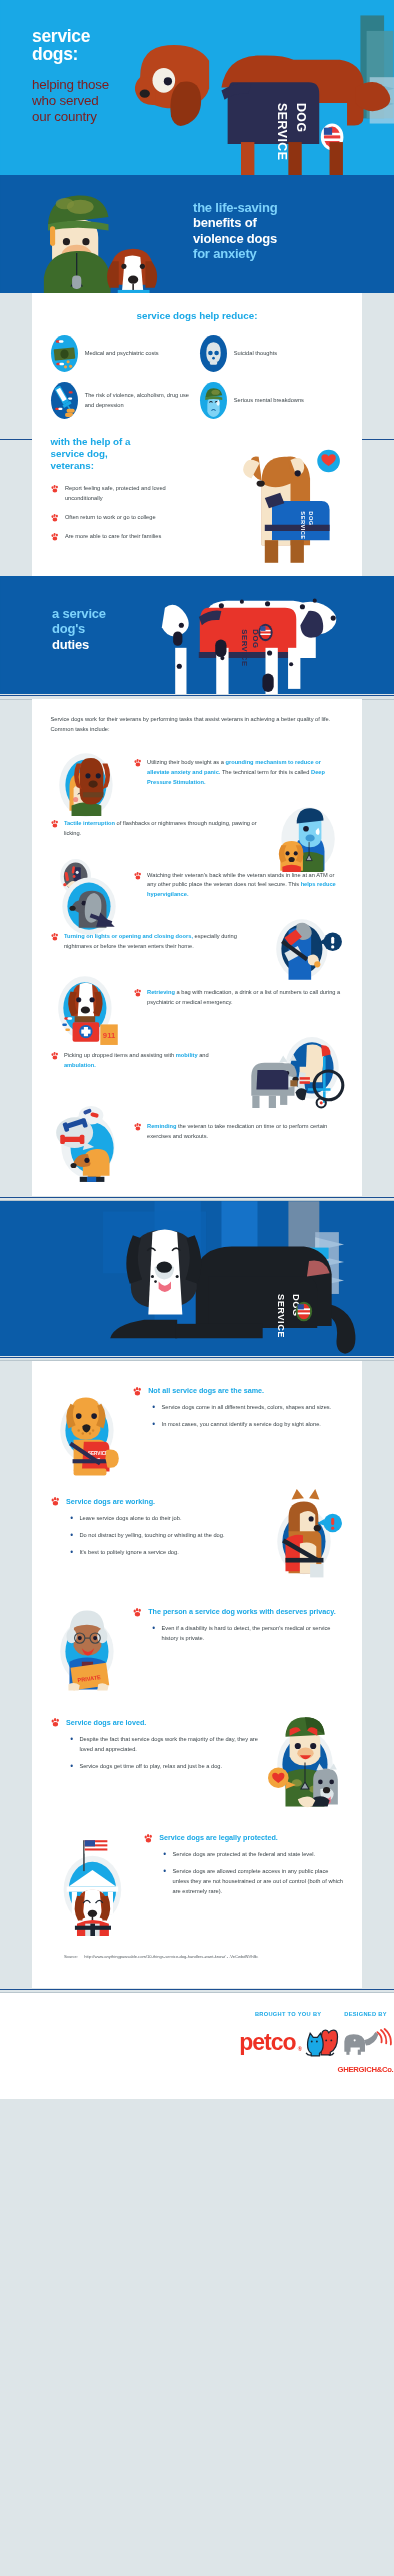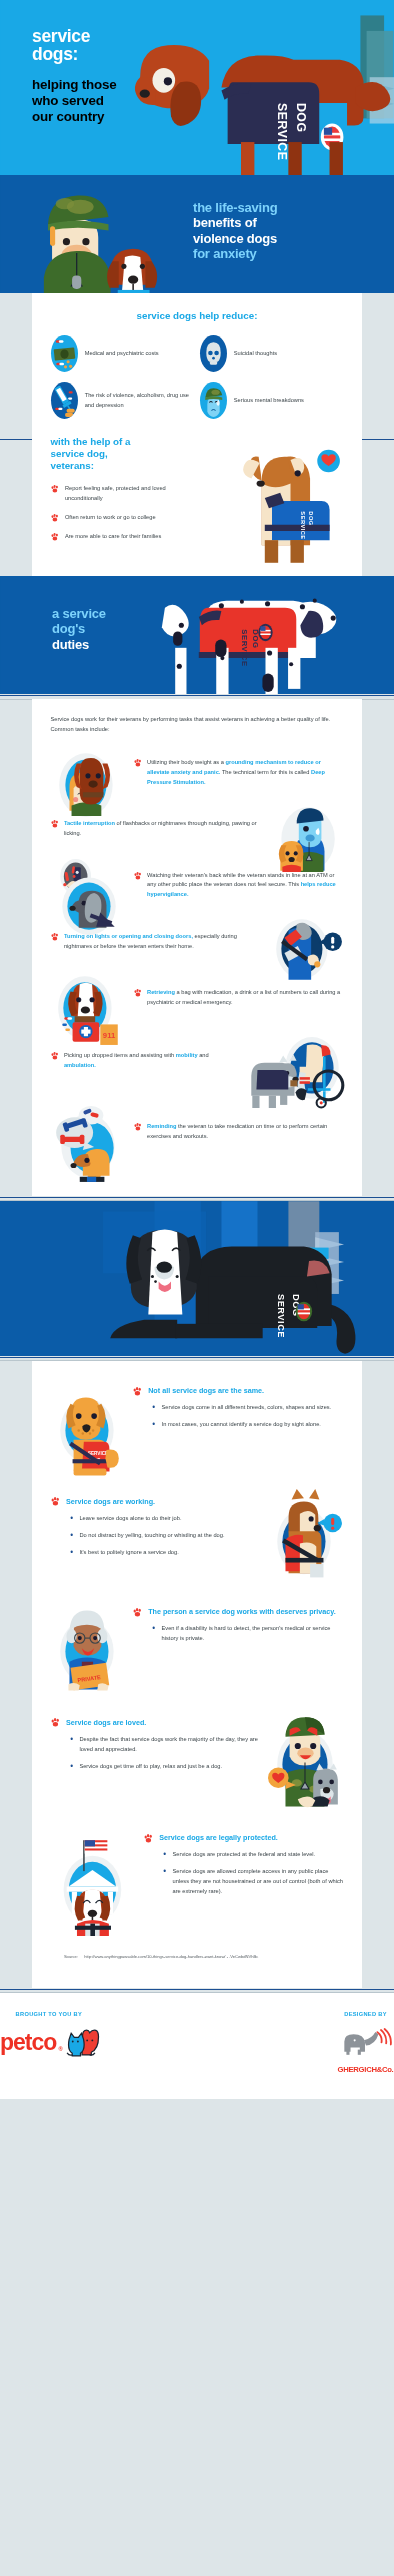--- a/index.html
+++ b/index.html
@@ -17,22 +17,22 @@
 
   
   .hero { height: 175px; background: #19a8e6; overflow: hidden; }
   .hero-title {
     position: absolute; left: 32px; top: 27px;
     font-size: 17.5px; font-weight: bold; line-height: 1.05;
     color: #ffffff; letter-spacing: -0.3px;
   }
   .hero-sub {
     position: absolute; left: 32px; top: 77px;
-    font-size: 13.4px; font-weight: bold; line-height: 1.2;
-    color: #000000; letter-spacing: -0.2px;
+    font-size: 13.4px; font-weight: normal; line-height: 1.2;
+    color: #7f1d1d; letter-spacing: -0.2px;
   }
 
   
   .sec-head { background: #0b5ca8; height: 118px; position: relative; overflow: hidden; }
   .sec-head.tall { height: 155px; }
   .sec-head-title {
     position: absolute; font-size: 13px; font-weight: bold; line-height: 1.18;
     letter-spacing: -0.2px;
   }
   .cyan { color: #7dd3fc; }
@@ -88,21 +88,21 @@
   .sub { display: flex; gap: 5.2px; margin-bottom: 7.2px; }
   .sub .btxt { font-size: 5.7px; }
 
   .etq-row { display: flex; gap: 5.2px; align-items: flex-start; }
   .etq-col { flex: 1; }
   .etq-pic { flex: 0 0 77px; min-height: 62px; position: relative; }
 
   .source { font-size: 4.1px; color: #5a6166; line-height: 1.9; margin: 13.4px 0 12.4px 13.4px; display: flex; gap: 6.2px; }
 
   
-  .footer { background: #ffffff; padding: 18.5px 0 25px 0; display: flex; justify-content: space-between; }
+  .footer { background: #ffffff; padding: 18.5px 0 25px 0; display: flex; justify-content: flex-end; }
   .fcol { text-align: center; }
   .fcap { color: #19a8e6; font-size: 5.7px; font-weight: bold; letter-spacing: 0.3px; margin-bottom: 11.3px; }
   .petco { color: #ee3124; font-size: 23px; font-weight: bold; letter-spacing: -1px; display: flex; align-items: flex-end; gap: 2.1px; }
   .gher { color: #ee3124; font-size: 7.7px; font-weight: bold; letter-spacing: -0.3px; margin-top: 4.1px; }
 
   svg { display: block; overflow: visible; }
 </style>
 </head>
 <body>
 

